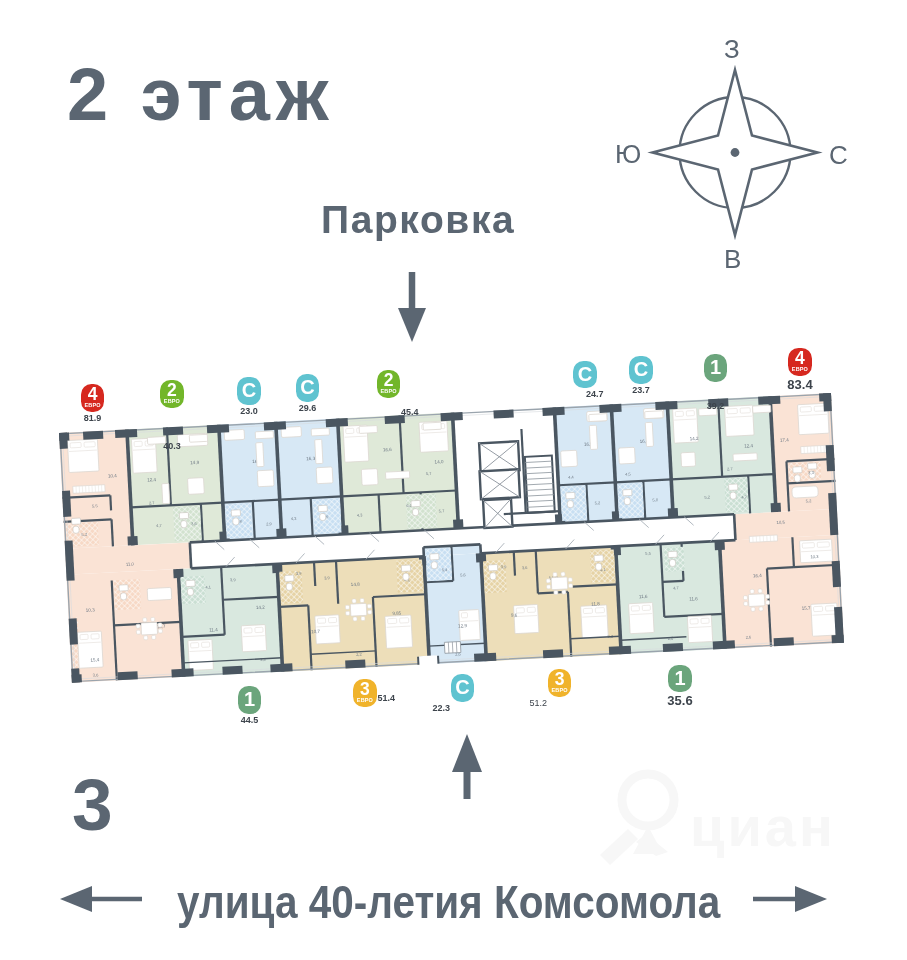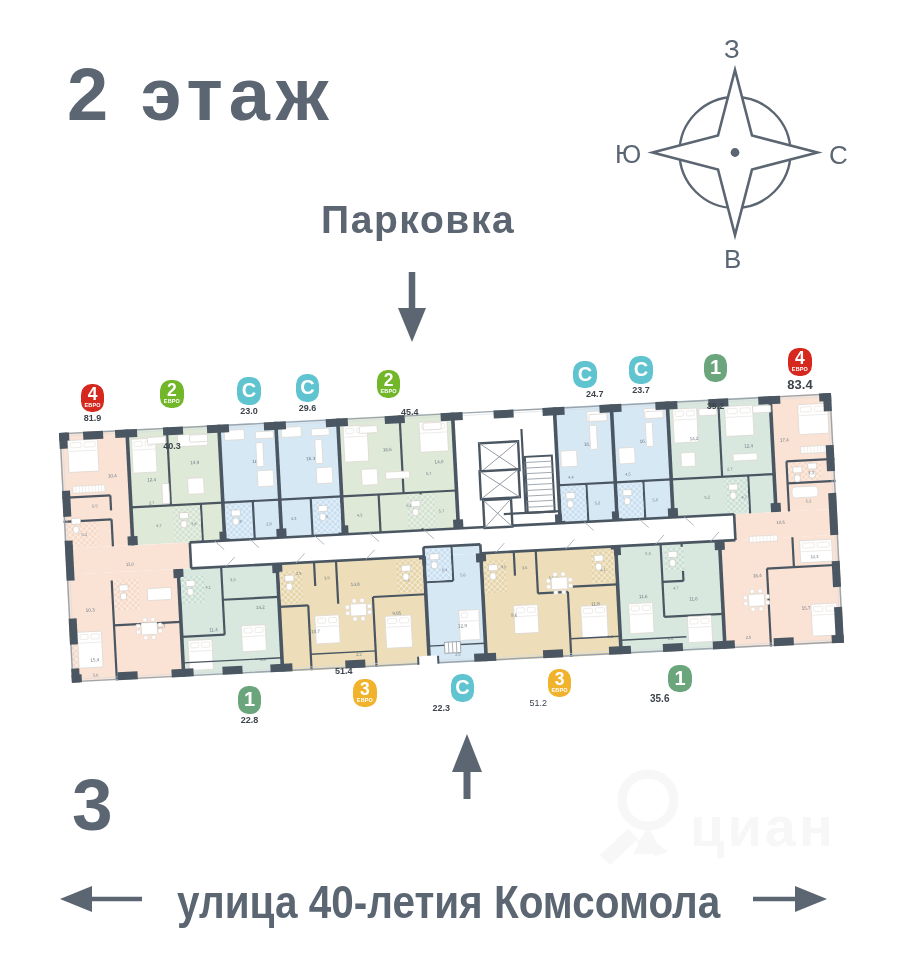--- a/index.html
+++ b/index.html
@@ -600,31 +600,31 @@
   </div>
 <div style="position:absolute;left:685.5px;top:382.0px;width:60px;text-align:center;font-size:9px;font-weight:bold;color:#3d444c;margin-top:19px;">39.2</div>
 <div style="position:absolute;left:788.2px;top:348.0px;width:23.5px;height:27.5px;background:#d6281f;border-radius:10.5px;color:#fff;text-align:center;font-weight:bold;">
     <div style="font-size:17.5px;line-height:17px;margin-top:2px;">4</div>
     <div style="font-size:5.5px;line-height:5px;letter-spacing:0.2px;">ЕВРО</div>
   </div>
 <div style="position:absolute;left:770.0px;top:377.0px;width:60px;text-align:center;font-size:13px;font-weight:bold;color:#3d444c;">83.4</div>
 <div style="position:absolute;left:237.8px;top:686.0px;width:23.5px;height:27.5px;background:#6ba57c;border-radius:10.5px;color:#fff;text-align:center;font-weight:bold;">
     <div style="font-size:20px;line-height:27.5px;">1</div>
   </div>
-<div style="position:absolute;left:219.5px;top:714.5px;width:60px;text-align:center;font-size:9px;font-weight:bold;color:#3d444c;">22.8</div>
+<div style="position:absolute;left:219.5px;top:714.5px;width:60px;text-align:center;font-size:9px;font-weight:bold;color:#3d444c;">44.5</div>
 <div style="position:absolute;left:353.2px;top:679.0px;width:23.5px;height:27.5px;background:#f0b32b;border-radius:10.5px;color:#fff;text-align:center;font-weight:bold;">
     <div style="font-size:17.5px;line-height:17px;margin-top:2px;">3</div>
     <div style="font-size:5.5px;line-height:5px;letter-spacing:0.2px;">ЕВРО</div>
   </div>
-<div style="position:absolute;left:335.0px;top:666px;width:60px;text-align:left;font-size:9px;font-weight:bold;color:#3d444c;">51.4</div>
+<div style="position:absolute;left:335.0px;top:693px;width:60px;text-align:right;font-size:9px;font-weight:bold;color:#3d444c;">51.4</div>
 <div style="position:absolute;left:450.8px;top:674.0px;width:23.5px;height:27.5px;background:#5fc3d0;border-radius:10.5px;color:#fff;text-align:center;font-weight:bold;">
     <div style="font-size:20px;line-height:27.5px;">С</div>
   </div>
 <div style="position:absolute;left:432.5px;top:702.5px;width:60px;text-align:left;font-size:9px;font-weight:bold;color:#3d444c;">22.3</div>
 <div style="position:absolute;left:547.8px;top:669.0px;width:23.5px;height:27.5px;background:#f0b32b;border-radius:10.5px;color:#fff;text-align:center;font-weight:bold;">
     <div style="font-size:17.5px;line-height:17px;margin-top:2px;">3</div>
     <div style="font-size:5.5px;line-height:5px;letter-spacing:0.2px;">ЕВРО</div>
   </div>
 <div style="position:absolute;left:529.5px;top:697.5px;width:60px;text-align:left;font-size:9px;font-weight:normal;color:#3d444c;">51.2</div>
 <div style="position:absolute;left:668.2px;top:664.5px;width:23.5px;height:27.5px;background:#6ba57c;border-radius:10.5px;color:#fff;text-align:center;font-weight:bold;">
     <div style="font-size:20px;line-height:27.5px;">1</div>
   </div>
-<div style="position:absolute;left:650.0px;top:693.0px;width:60px;text-align:left;font-size:10px;font-weight:bold;color:#3d444c;">35.6</div>
+<div style="position:absolute;left:650.0px;top:693.0px;width:60px;text-align:center;font-size:13px;font-weight:bold;color:#3d444c;">35.6</div>
 
 </body></html>

